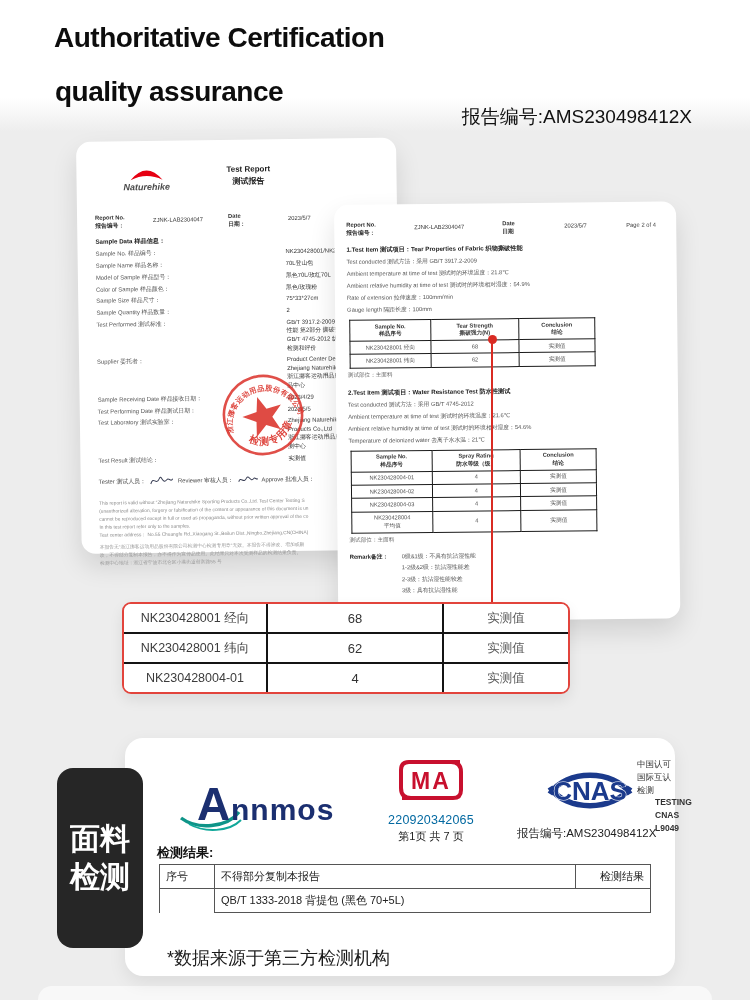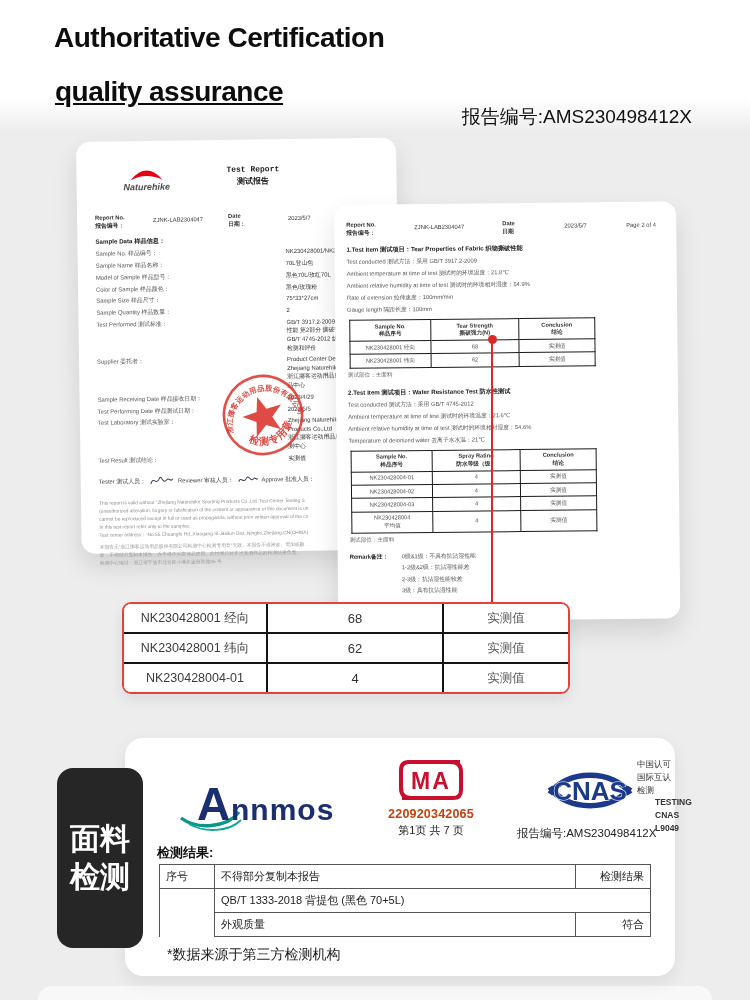--- a/index.html
+++ b/index.html
@@ -2,30 +2,30 @@
 <html><head>
 <meta charset="utf-8">
 <style>
   html,body{margin:0;padding:0;}
   #app{position:relative;width:750px;height:1000px;overflow:hidden;
        font-family:"Liberation Sans","DejaVu Sans",sans-serif;
        background:linear-gradient(180deg,#ffffff 0px,#ffffff 98px,#ededed 132px,#ededed 100%);}
   .abs{position:absolute;}
   
   .title{left:54px;top:22px;font-size:28px;font-weight:700;color:#0d0d0d;letter-spacing:-.5px;}
-  .subtitle{left:55px;top:76px;font-size:28px;font-weight:700;color:#0d0d0d;letter-spacing:-.5px;text-decoration:underline;}
+  .subtitle{left:55px;top:76px;font-size:28px;font-weight:700;color:#0d0d0d;letter-spacing:-.5px;}
   .report-no-top{right:58px;top:104px;font-size:19px;color:#111;}
   
   .doc{background:#fff;border-radius:14px;box-shadow:0 12px 26px rgba(0,0,0,.12);box-sizing:border-box;}
   .doc1{left:76px;top:142px;width:320px;height:412px;padding:14px 18px;transform:rotate(-.8deg);transform-origin:top left;z-index:10;}
   .doc2{left:334px;top:205px;width:342px;height:417px;padding:12px;transform:rotate(-.6deg);transform-origin:top left;z-index:20;}
   
   .d1-header{display:flex;align-items:flex-start;margin-top:10px;}
   .nh-logo{margin-left:24px;width:56px;text-align:center;}
-  .tr-title{margin-left:52px;text-align:center;font-size:8px;font-weight:700;color:#222;line-height:1.5;font-family:Liberation Mono, monospace;}
+  .tr-title{margin-left:52px;text-align:center;font-size:8px;font-weight:700;color:#222;line-height:1.5;}
   .d1-meta{display:flex;margin-top:14px;font-size:5.8px;color:#333;line-height:1.4;}
   .d1-meta .m1{width:58px;font-weight:700;white-space:pre-line;}
   .d1-meta .m2{width:75px;padding-top:3px;}
   .d1-meta .m3{width:60px;font-weight:700;white-space:pre-line;}
   .d1-meta .m4{flex:1;padding-top:3px;}
   .d1-section{margin-top:8px;font-size:6.2px;font-weight:700;color:#222;}
   .d1row{display:flex;font-size:5.9px;line-height:1.45;margin-top:3.2px;}
   .d1row .lbl{width:190px;color:#555;}
   .d1row .val{flex:1;color:#333;white-space:pre-line;}
   .d1-sign{display:flex;align-items:center;margin-top:10px;font-size:5.9px;color:#444;gap:3px;}
@@ -67,35 +67,35 @@
   .callout td.c2{width:172px;border-right:2.2px solid #141414;font-size:13px;}
   .callout td.c3{font-family:"Liberation Serif","DejaVu Serif",serif;color:#5a5a5a;}
   
   .bottom-card{left:125px;top:738px;width:550px;height:238px;background:#fff;border-radius:18px;
                box-shadow:0 6px 18px rgba(0,0,0,.08);z-index:10;}
   .tag{left:57px;top:768px;width:86px;height:180px;background:#262626;border-radius:16px;z-index:15;
        display:flex;flex-direction:column;align-items:center;justify-content:center;gap:4px;}
   .tag span{color:#fff;font-size:30px;font-weight:700;line-height:1.15;}
   .annmos{left:50px;top:32px;}
   .ma-wrap{left:258px;top:20px;width:96px;text-align:center;}
-  .ma-num{margin-top:1px;font-size:12.5px;font-weight:700;color:#c2410c;letter-spacing:.2px;}
+  .ma-num{margin-top:7px;font-size:12.5px;font-weight:400;color:#0369a1;letter-spacing:.2px;}
   .ma-pages{margin-top:2px;font-size:11px;color:#222;}
   .ilac{left:355px;top:18px;}
   .cnas{left:418px;top:26px;}
   .cnas-side{left:512px;top:20px;font-size:8.5px;color:#333;line-height:1.5;}
   .cnas-side .b{font-weight:700;margin-left:18px;}
   .report-no-bottom{left:392px;top:88px;font-size:11.5px;color:#222;}
   .result-label{left:32px;top:106px;font-size:13px;font-weight:700;color:#111;}
   .rt{left:34px;top:126px;border-collapse:collapse;width:492px;position:absolute;}
   .rt td{border:1px solid #555;font-size:11px;color:#222;padding:3px 6px;height:17px;}
   .rt td.c-idx{width:42px;text-align:left;}
   .rt td.c-res{width:62px;text-align:right;}
   .rt tr.body td.c-idx{border-top:none;border-bottom:none;}
   .rt tr.last td.c-idx{border-bottom:1px solid #555;}
-  .footnote{left:42px;top:208px;font-size:14px;color:#1a1a1a;}
+  .footnote{left:42px;top:208px;font-size:18px;color:#1a1a1a;}
   .next-hint{left:38px;top:986px;width:674px;height:14px;background:#f8f8f8;border-radius:14px 14px 0 0;z-index:5;}
 </style>
 </head>
 <body>
 
 <div id="app">
 
   <div class="abs title">Authoritative Certification</div>
   <div class="abs subtitle">quality assurance</div>
   <div class="abs report-no-top">报告编号:AMS230498412X</div>
@@ -378,25 +378,20 @@
       <tbody>
           <tr>
         <td class="c-idx">序号</td>
         <td>不得部分复制本报告</td>
         <td class="c-res">检测结果</td>
       </tr>
       <tr class="body">
         <td class="c-idx"></td>
         <td colspan="2">QB/T 1333-2018 背提包 (黑色 70+5L)</td>
       </tr>
-      <tr class="body">
-        <td class="c-idx"></td>
-        <td>外观质量</td>
-        <td class="c-res">符合</td>
-      </tr>
     </tbody>
       </table>
 
     <div class="abs footnote">*数据来源于第三方检测机构</div>
   </section>
 
   <div class="abs tag">
     <span>面料</span>
     <span>检测</span>
   </div>

